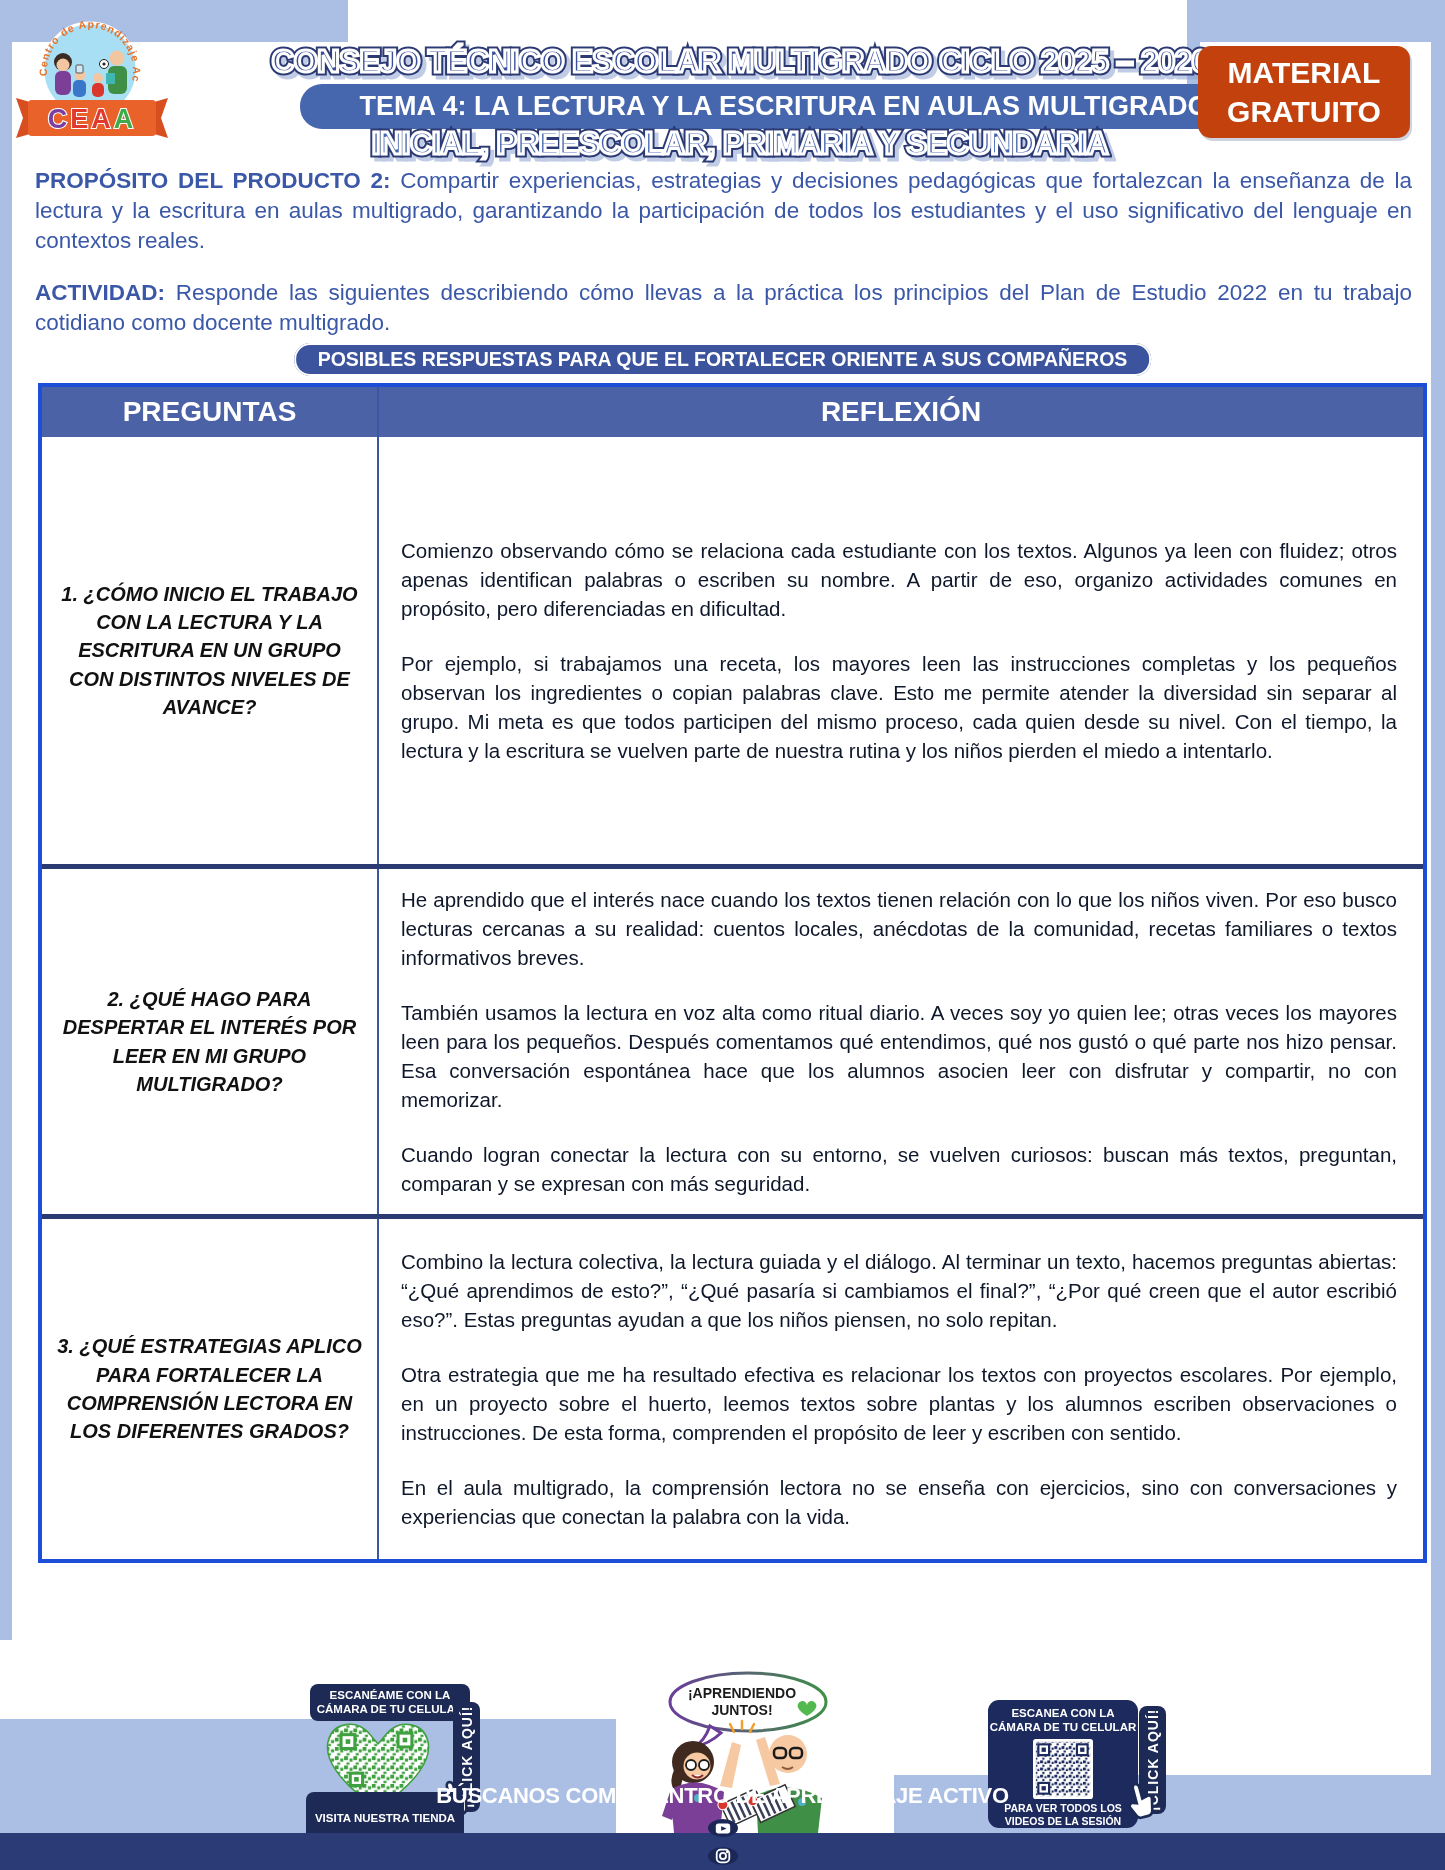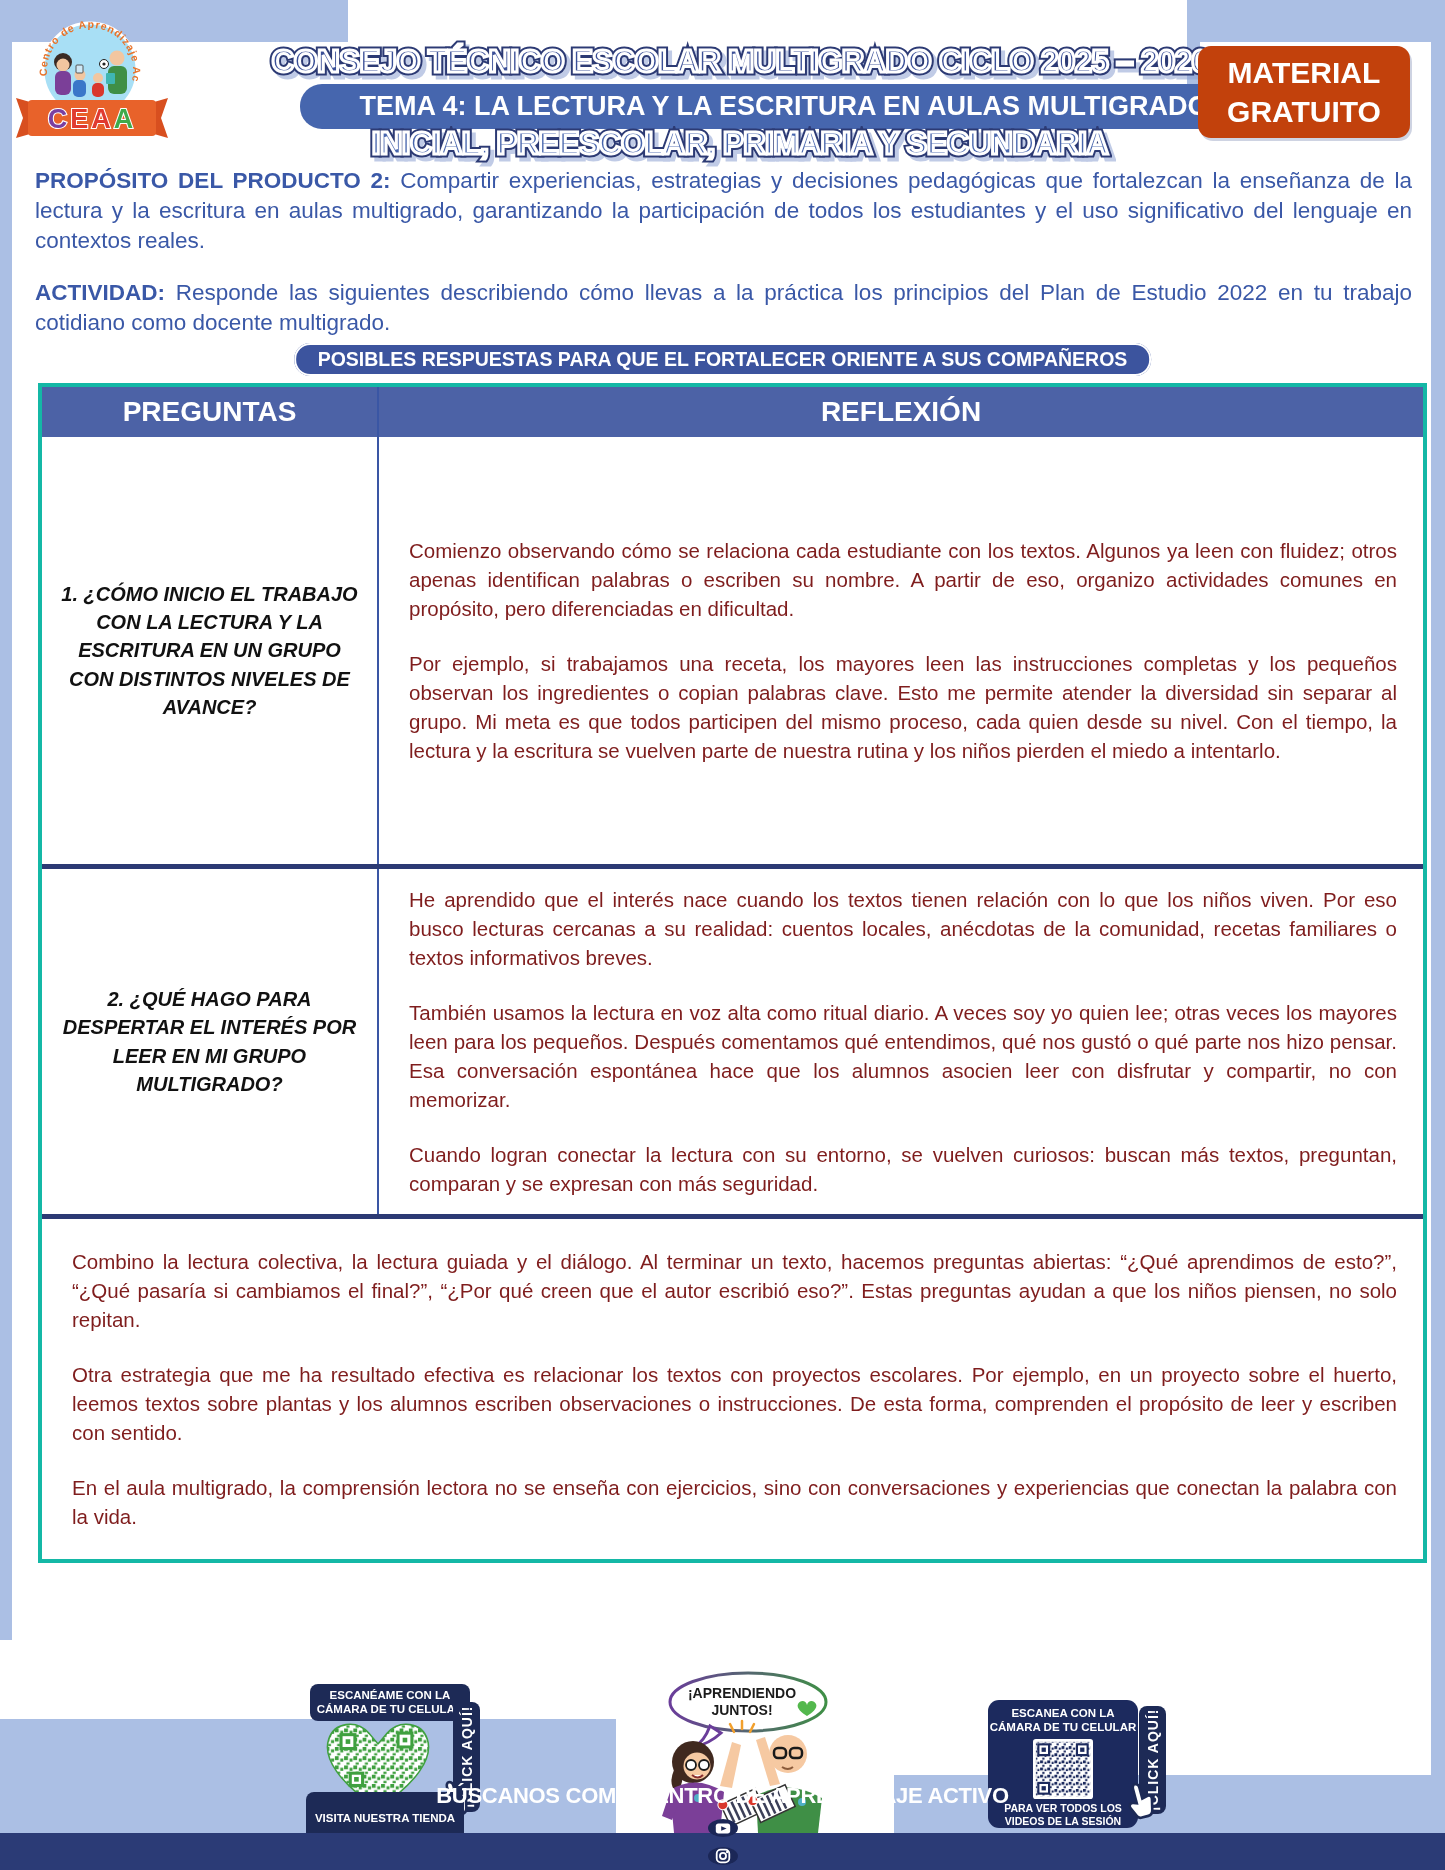--- a/index.html
+++ b/index.html
@@ -26,30 +26,30 @@
   .intro{position:absolute;left:35px;top:166px;width:1377px;color:#3a58a7;font-size:22.5px;line-height:30px;
          text-align:justify;}
   .intro p{margin:0;}
   .intro p + p{margin-top:22px;}
   .intro b{font-weight:bold;}
   
   .pill{position:absolute;left:50%;transform:translateX(-50%);top:343px;background:#3c549e;color:#fff;
         font-weight:bold;font-size:19.5px;padding:5px 24px;border-radius:16px;white-space:nowrap;
         box-shadow:0 0 0 2px #ffffff inset;}
   
-  .qtable{position:absolute;left:38px;top:383px;width:1389px;border:4px solid #14b8a6;box-sizing:border-box;}
+  .qtable{position:absolute;left:38px;top:383px;width:1389px;border:4px solid #1d4ed8;box-sizing:border-box;}
   .thead{display:flex;height:50px;background:#4c62a6;color:#fff;font-weight:bold;font-size:28px;}
   .thead .c1,.thead .c2{display:flex;align-items:center;justify-content:center;}
   .trow{display:flex;border-top:5px solid #2c3a74;}
   .c1{width:337px;flex:0 0 337px;border-right:2px solid #3a56a4;box-sizing:border-box;}
   .c2{flex:1;}
   .qcell{display:flex;align-items:center;justify-content:center;text-align:center;
          font-weight:bold;color:#111;font-size:20px;line-height:1.42;padding:10px 14px;box-sizing:border-box;font-style:italic;}
-  .rcell{display:flex;flex-direction:column;justify-content:center;color:#7f1d1d;font-size:20.5px;
-         line-height:29px;text-align:justify;padding:16px 26px 16px 30px;box-sizing:border-box;}
+  .rcell{display:flex;flex-direction:column;justify-content:center;color:#0f172a;font-size:20.5px;
+         line-height:29px;text-align:justify;padding:16px 26px 16px 22px;box-sizing:border-box;}
   .rcell p{margin:0;}
   .rcell p + p{margin-top:26px;}
   .r1{min-height:427px;} .r2{min-height:342px;} .r3{min-height:340px;}
   
   .navy-pill{background:#1d2a56;color:#fff;font-weight:bold;text-align:center;border-radius:8px;}
   .lqr-top{position:absolute;left:310px;top:1684px;width:148px;font-size:11.5px;line-height:1.25;padding:4px 6px;}
   .lqr-heart{position:absolute;left:298px;top:1710px;width:160px;height:104px;}
   .lqr-shop{position:absolute;left:306px;top:1792px;width:150px;font-size:11.5px;padding:20px 4px;}
   .ribbon{position:absolute;width:27px;background:#1d2a56;border-radius:8px;color:#fff;font-weight:bold;
           font-size:14px;display:flex;align-items:center;justify-content:center;
@@ -160,20 +160,21 @@
     <div class="trow r2">
       <div class="c1 qcell">2. ¿QUÉ HAGO PARA DESPERTAR EL INTERÉS POR LEER EN MI GRUPO MULTIGRADO?</div>
       <div class="c2 rcell">
         <p>He aprendido que el interés nace cuando los textos tienen relación con lo que los niños viven. Por eso busco lecturas cercanas a su realidad: cuentos locales, anécdotas de la comunidad, recetas familiares o textos informativos breves.</p>
         <p>También usamos la lectura en voz alta como ritual diario. A veces soy yo quien lee; otras veces los mayores leen para los pequeños. Después comentamos qué entendimos, qué nos gustó o qué parte nos hizo pensar. Esa conversación espontánea hace que los alumnos asocien leer con disfrutar y compartir, no con memorizar.</p>
         <p>Cuando logran conectar la lectura con su entorno, se vuelven curiosos: buscan más textos, preguntan, comparan y se expresan con más seguridad.</p>
       </div>
     </div>
 
     <div class="trow r3">
+      <div class="c1 qcell">3. ¿QUÉ ESTRATEGIAS APLICO PARA FORTALECER LA COMPRENSIÓN LECTORA EN LOS DIFERENTES GRADOS?</div>
       <div class="c2 rcell">
         <p>Combino la lectura colectiva, la lectura guiada y el diálogo. Al terminar un texto, hacemos preguntas abiertas: “¿Qué aprendimos de esto?”, “¿Qué pasaría si cambiamos el final?”, “¿Por qué creen que el autor escribió eso?”. Estas preguntas ayudan a que los niños piensen, no solo repitan.</p>
         <p>Otra estrategia que me ha resultado efectiva es relacionar los textos con proyectos escolares. Por ejemplo, en un proyecto sobre el huerto, leemos textos sobre plantas y los alumnos escriben observaciones o instrucciones. De esta forma, comprenden el propósito de leer y escriben con sentido.</p>
         <p>En el aula multigrado, la comprensión lectora no se enseña con ejercicios, sino con conversaciones y experiencias que conectan la palabra con la vida.</p>
       </div>
     </div>
   </div>
 
   <div class="navy-pill lqr-top">ESCANÉAME CON LA CÁMARA DE TU CELULAR</div>
   <svg class="lqr-heart" viewBox="0 0 160 135">

